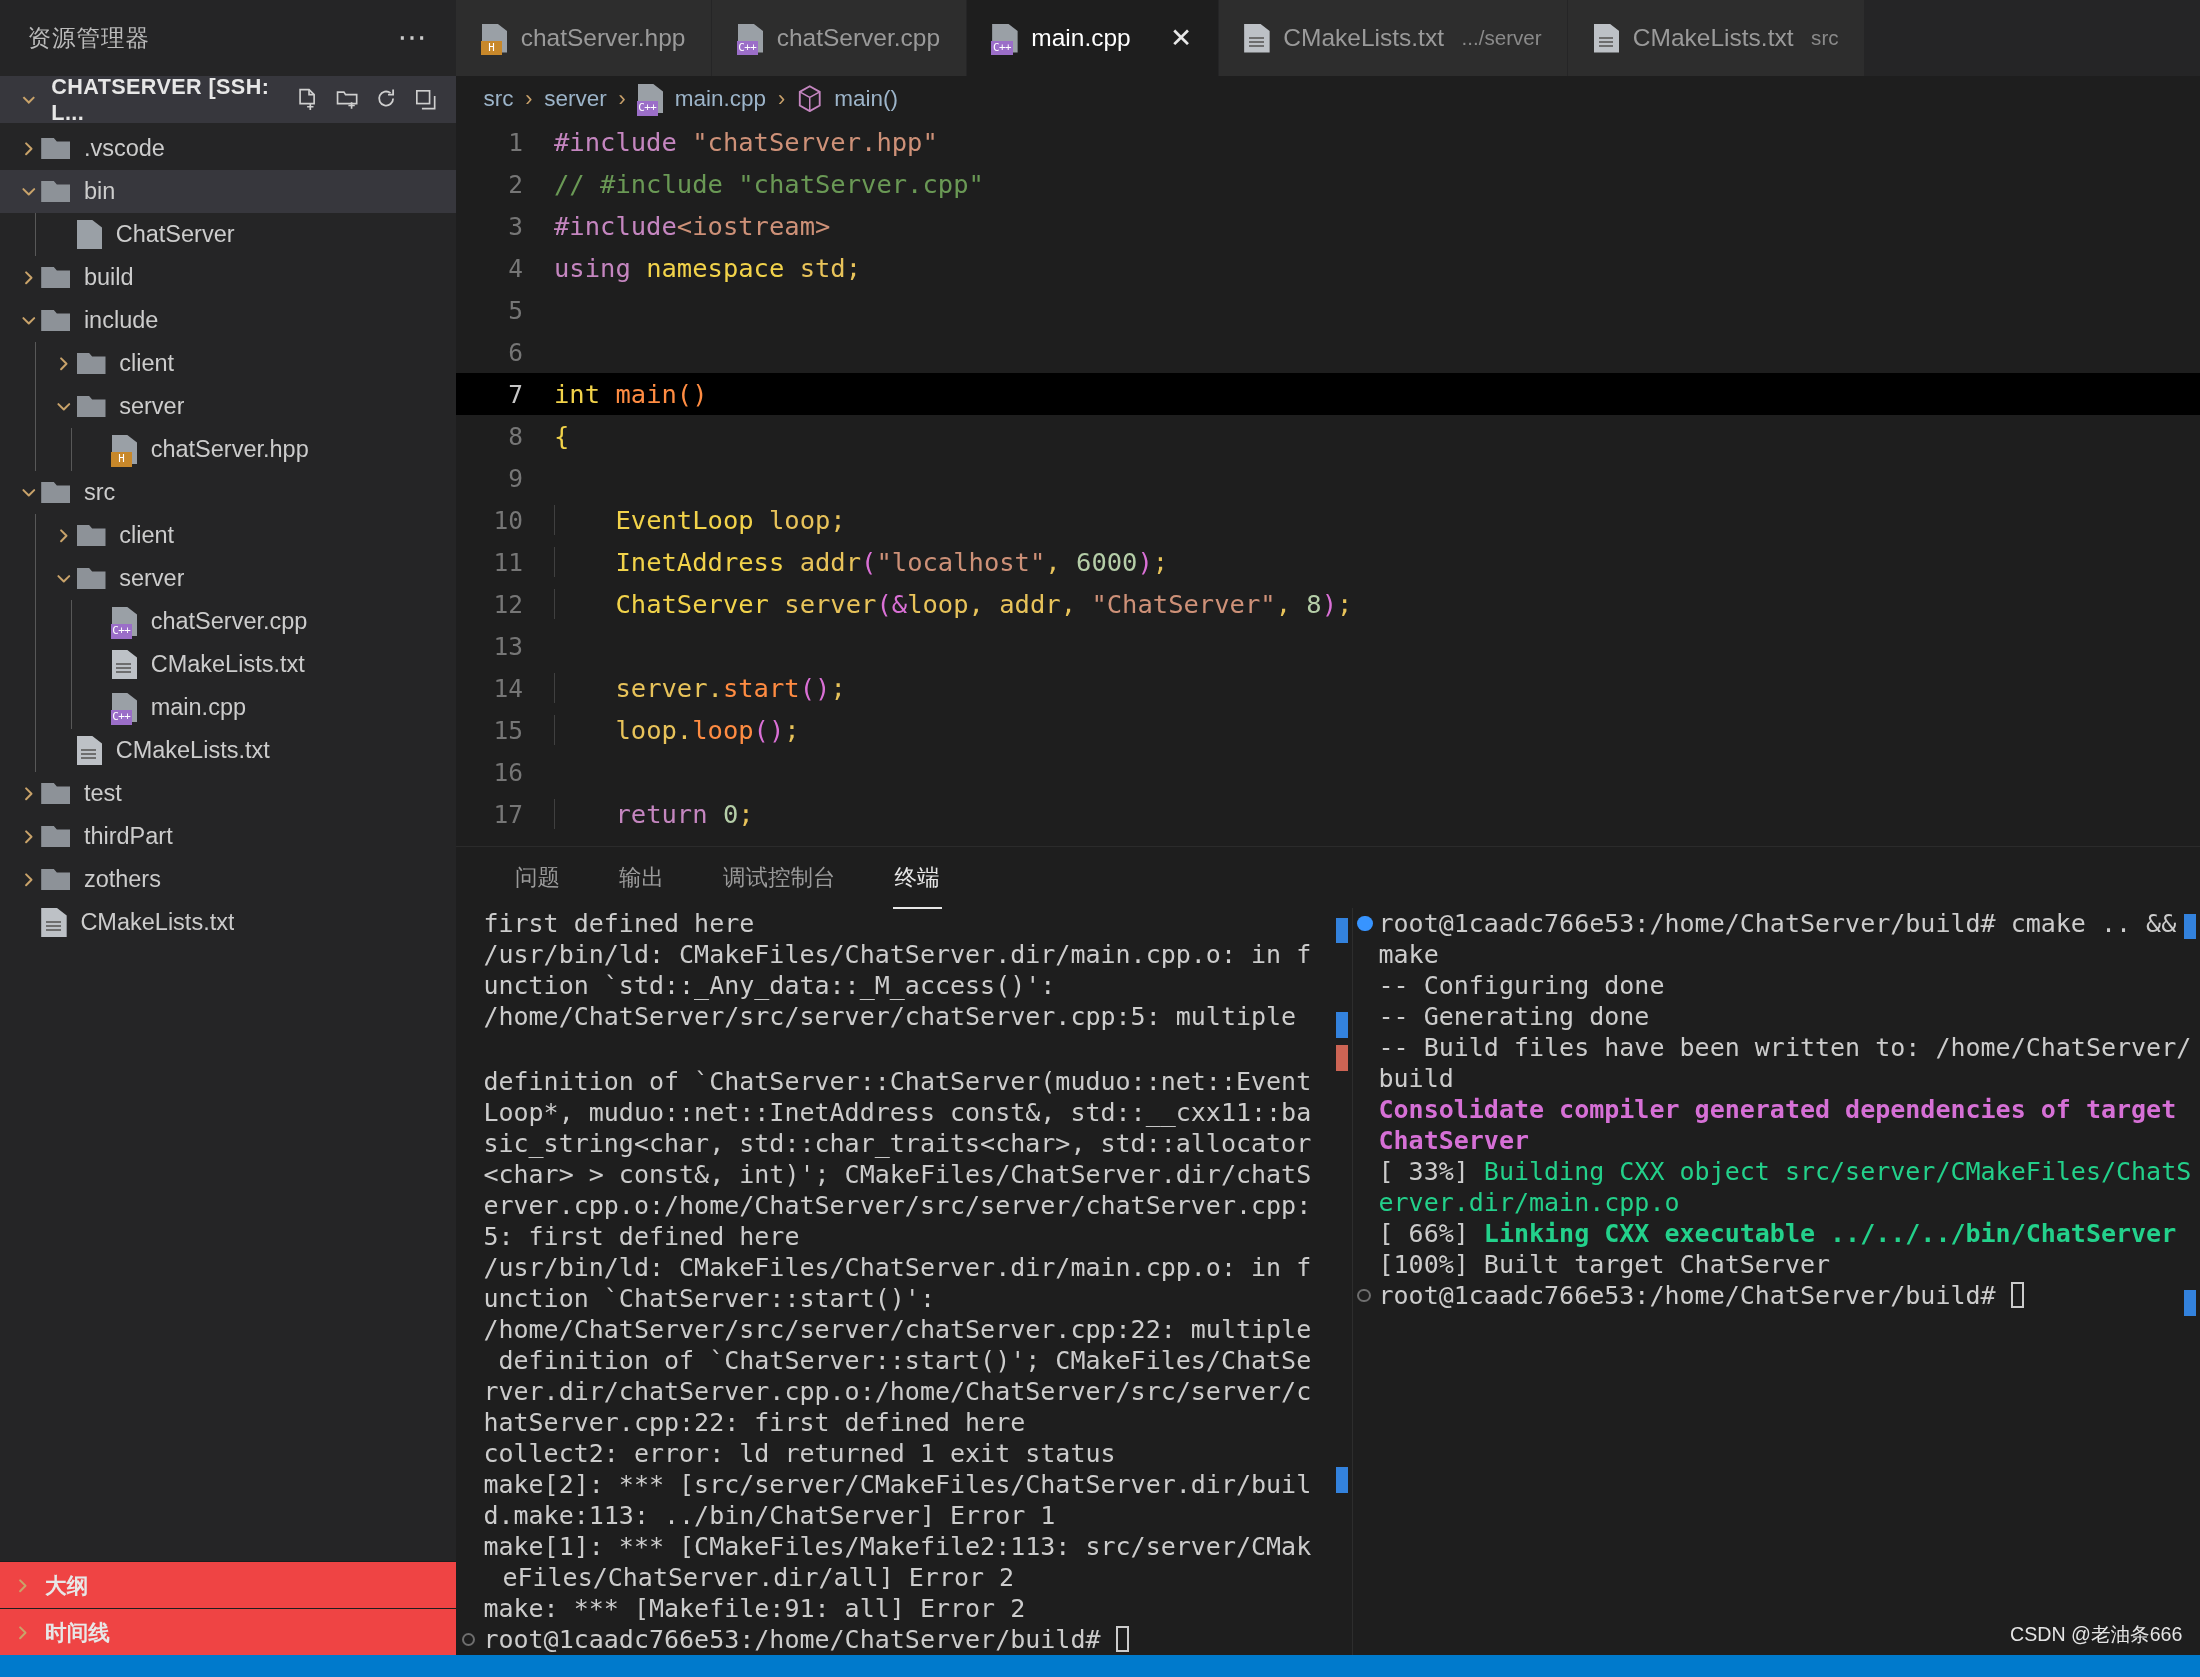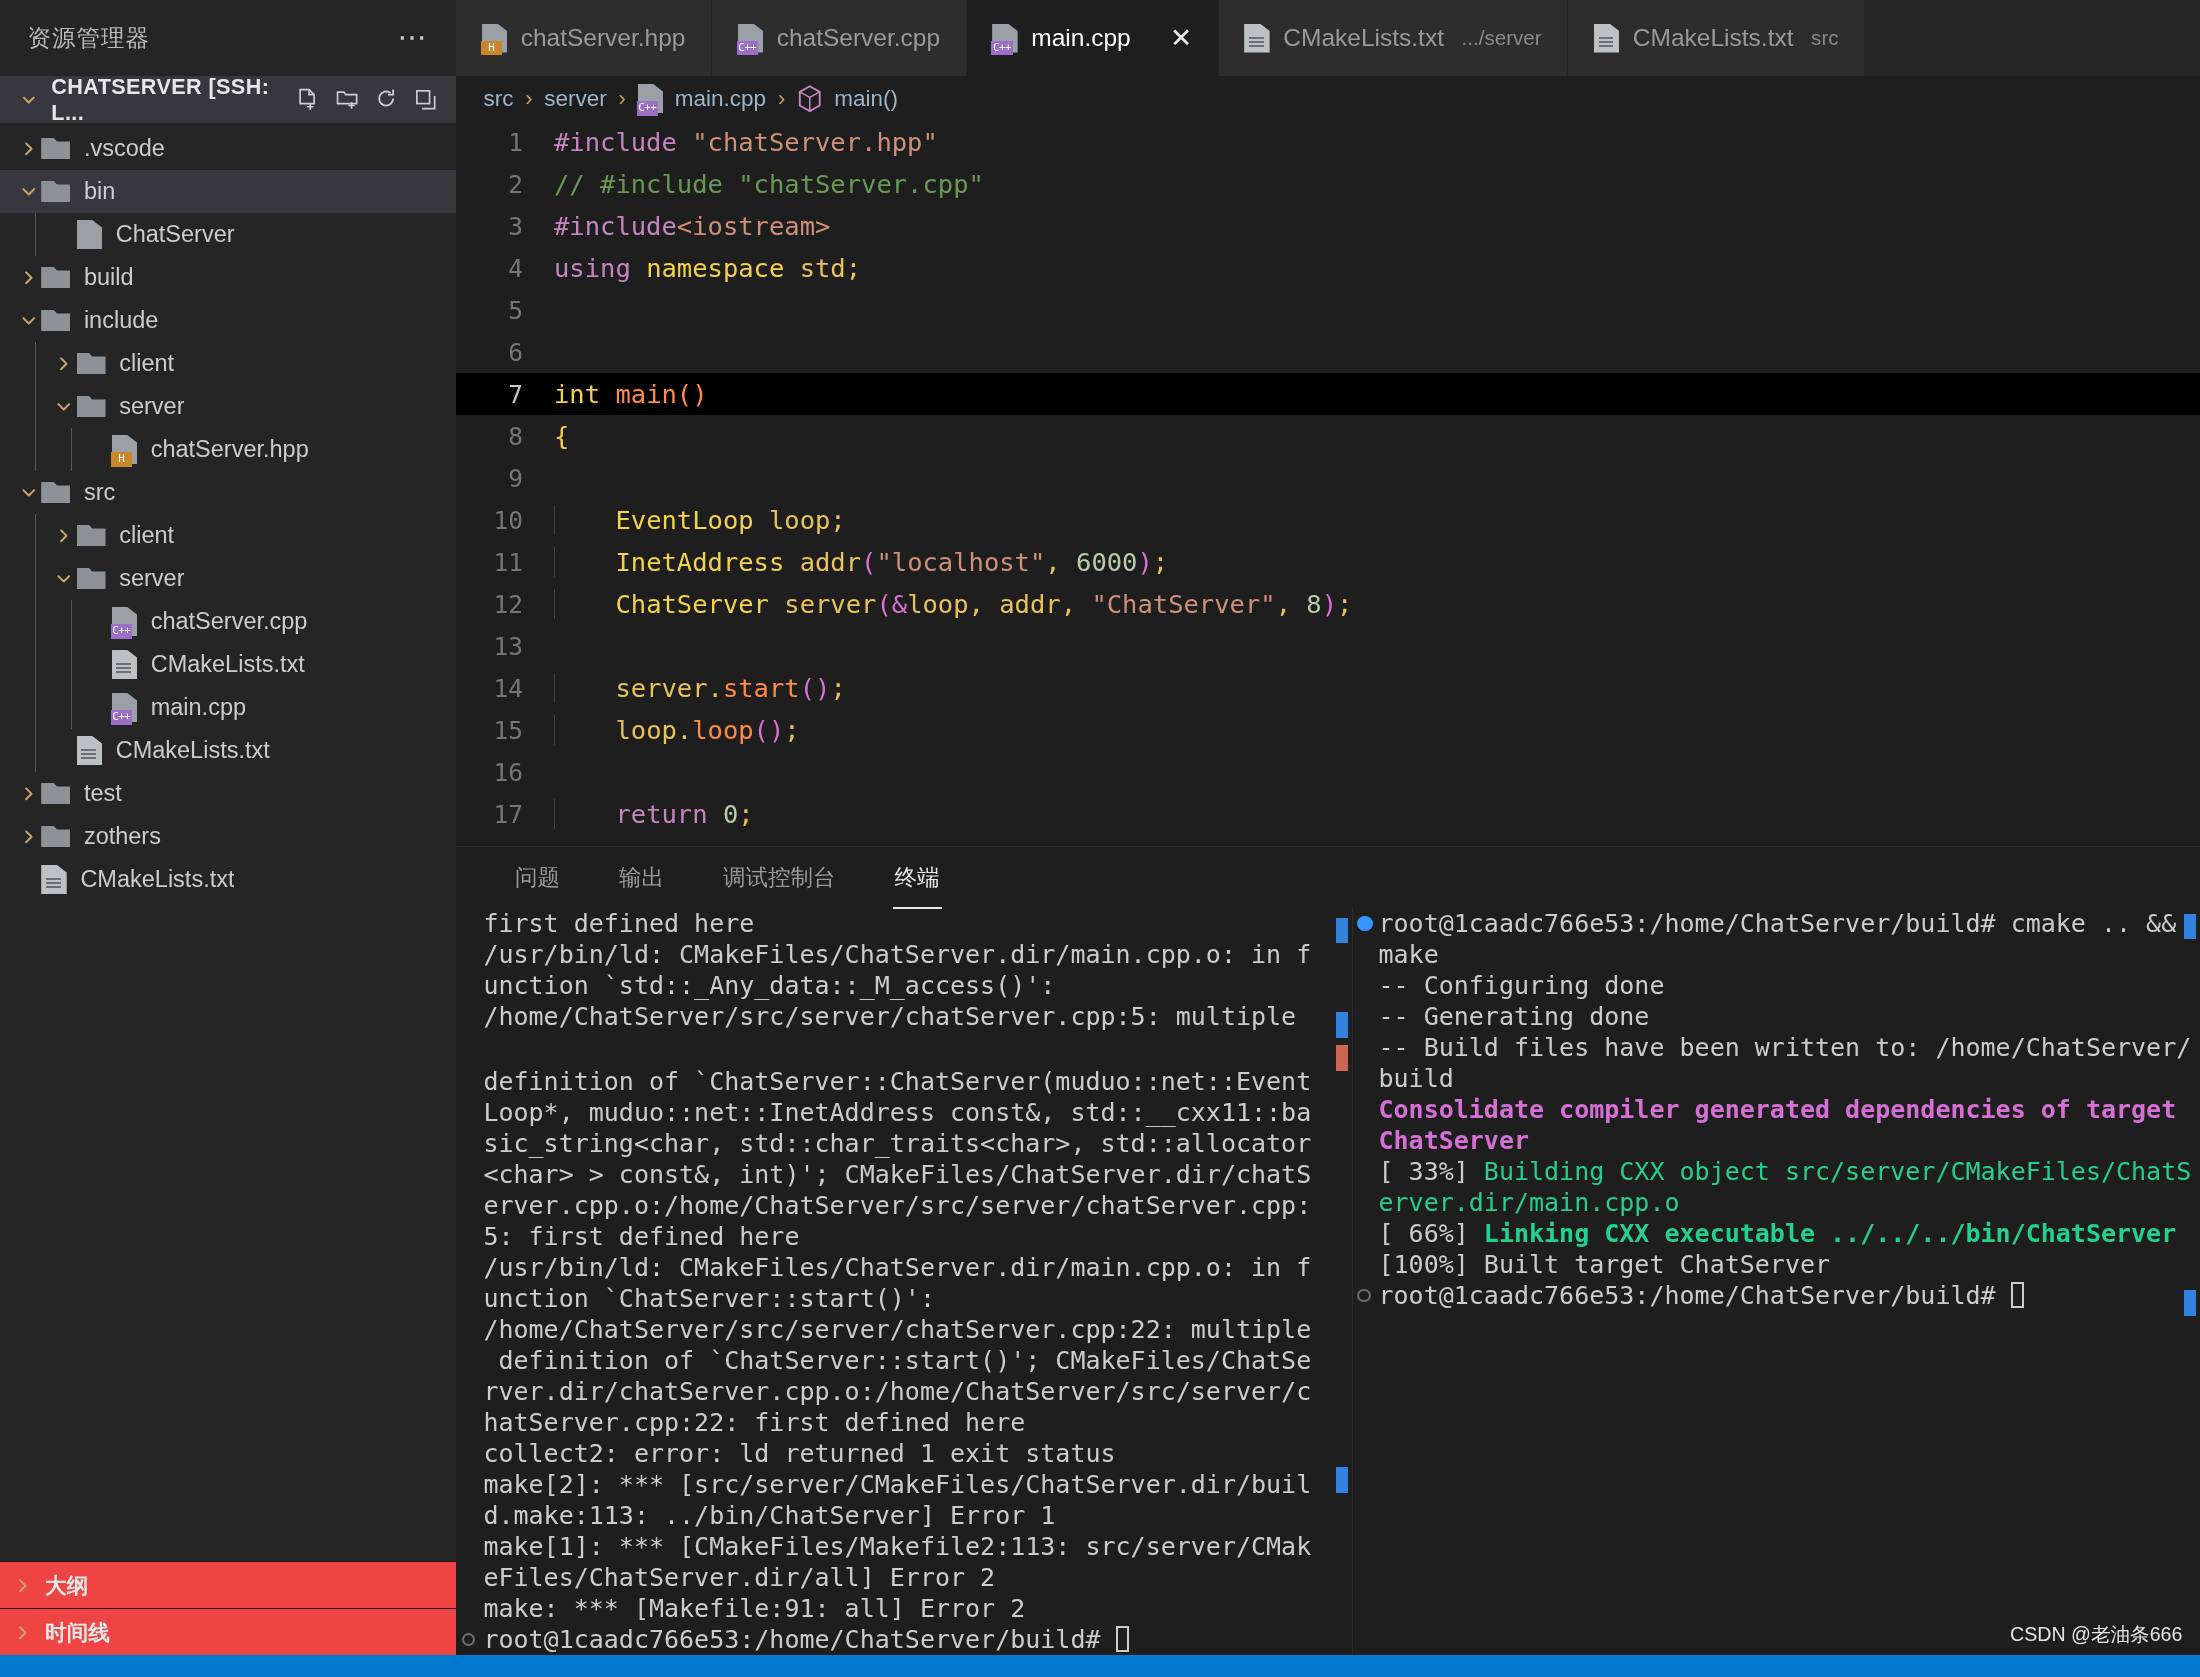--- a/index.html
+++ b/index.html
@@ -399,20 +399,30 @@
           </div>
           <div class="row">
             <span style="flex: 0 0 15.7px;"></span>
             <span class="chev">
               <svg width="21.6" height="21.6" viewBox="0 0 16 16">
                 <path d="M6 4l4 4-4 4" stroke="#c9a36a" stroke-width="1.5" fill="none" stroke-linecap="round" stroke-linejoin="round"></path>
               </svg>
             </span>
             <span class="folder"></span>
             <span class="lbl">test</span>
+          </div>
+          <div class="row">
+            <span style="flex: 0 0 15.7px;"></span>
+            <span class="chev">
+              <svg width="21.6" height="21.6" viewBox="0 0 16 16">
+                <path d="M6 4l4 4-4 4" stroke="#c9a36a" stroke-width="1.5" fill="none" stroke-linecap="round" stroke-linejoin="round"></path>
+              </svg>
+            </span>
+            <span class="folder"></span>
+            <span class="lbl">thirdPart</span>
           </div>
           <div class="row">
             <span style="flex: 0 0 15.7px;"></span>
             <span class="chev">
               <svg width="21.6" height="21.6" viewBox="0 0 16 16">
                 <path d="M6 4l4 4-4 4" stroke="#c9a36a" stroke-width="1.5" fill="none" stroke-linecap="round" stroke-linejoin="round"></path>
               </svg>
             </span>
             <span class="folder"></span>
             <span class="lbl">zothers</span>
@@ -568,21 +578,21 @@
               <div class="tl" style="position: relative;"><span>/usr/bin/ld: CMakeFiles/ChatServer.dir/main.cpp.o: in f</span></div>
               <div class="tl" style="position: relative;"><span>unction `ChatServer::start()':</span></div>
               <div class="tl" style="position: relative;"><span>/home/ChatServer/src/server/chatServer.cpp:22: multiple</span></div>
               <div class="tl" style="position: relative;"><span> definition of `ChatServer::start()'; CMakeFiles/ChatSe</span></div>
               <div class="tl" style="position: relative;"><span>rver.dir/chatServer.cpp.o:/home/ChatServer/src/server/c</span></div>
               <div class="tl" style="position: relative;"><span>hatServer.cpp:22: first defined here</span></div>
               <div class="tl" style="position: relative;"><span>collect2: error: ld returned 1 exit status</span></div>
               <div class="tl" style="position: relative;"><span>make[2]: *** [src/server/CMakeFiles/ChatServer.dir/buil</span></div>
               <div class="tl" style="position: relative;"><span>d.make:113: ../bin/ChatServer] Error 1</span></div>
               <div class="tl" style="position: relative;"><span>make[1]: *** [CMakeFiles/Makefile2:113: src/server/CMak</span></div>
-              <div class="tl" style="position: relative;"><span>eFiles/ChatServer.dir/all] Error 2</span></div>
+              <div class="tl" style="position: relative; margin-left: 19px;"><span>eFiles/ChatServer.dir/all] Error 2</span></div>
               <div class="tl" style="position: relative;"><span>make: *** [Makefile:91: all] Error 2</span></div>
               <div class="tl" style="position: relative;"><span class="prompt-ring" style="left: -21.6px;"></span><span>root@1caadc766e53:/home/ChatServer/build# </span><span class="cursorblk"></span></div>
             </div>
           <div class="term right" id="termright">
             <div class="scroll-ov" style="top:5.9px;height:25.5px;"></div>
             <div class="scroll-ov" style="top:382px;height:25.5px;"></div>
           <div class="tl" style="position: relative;"><span class="prompt-dot" style="left: -21.6px;"></span><span>root@1caadc766e53:/home/ChatServer/build# cmake .. &amp;&amp;</span></div>
               <div class="tl" style="position: relative;"><span>make</span></div>
               <div class="tl" style="position: relative;"><span>-- Configuring done</span></div>
               <div class="tl" style="position: relative;"><span>-- Generating done</span></div>

